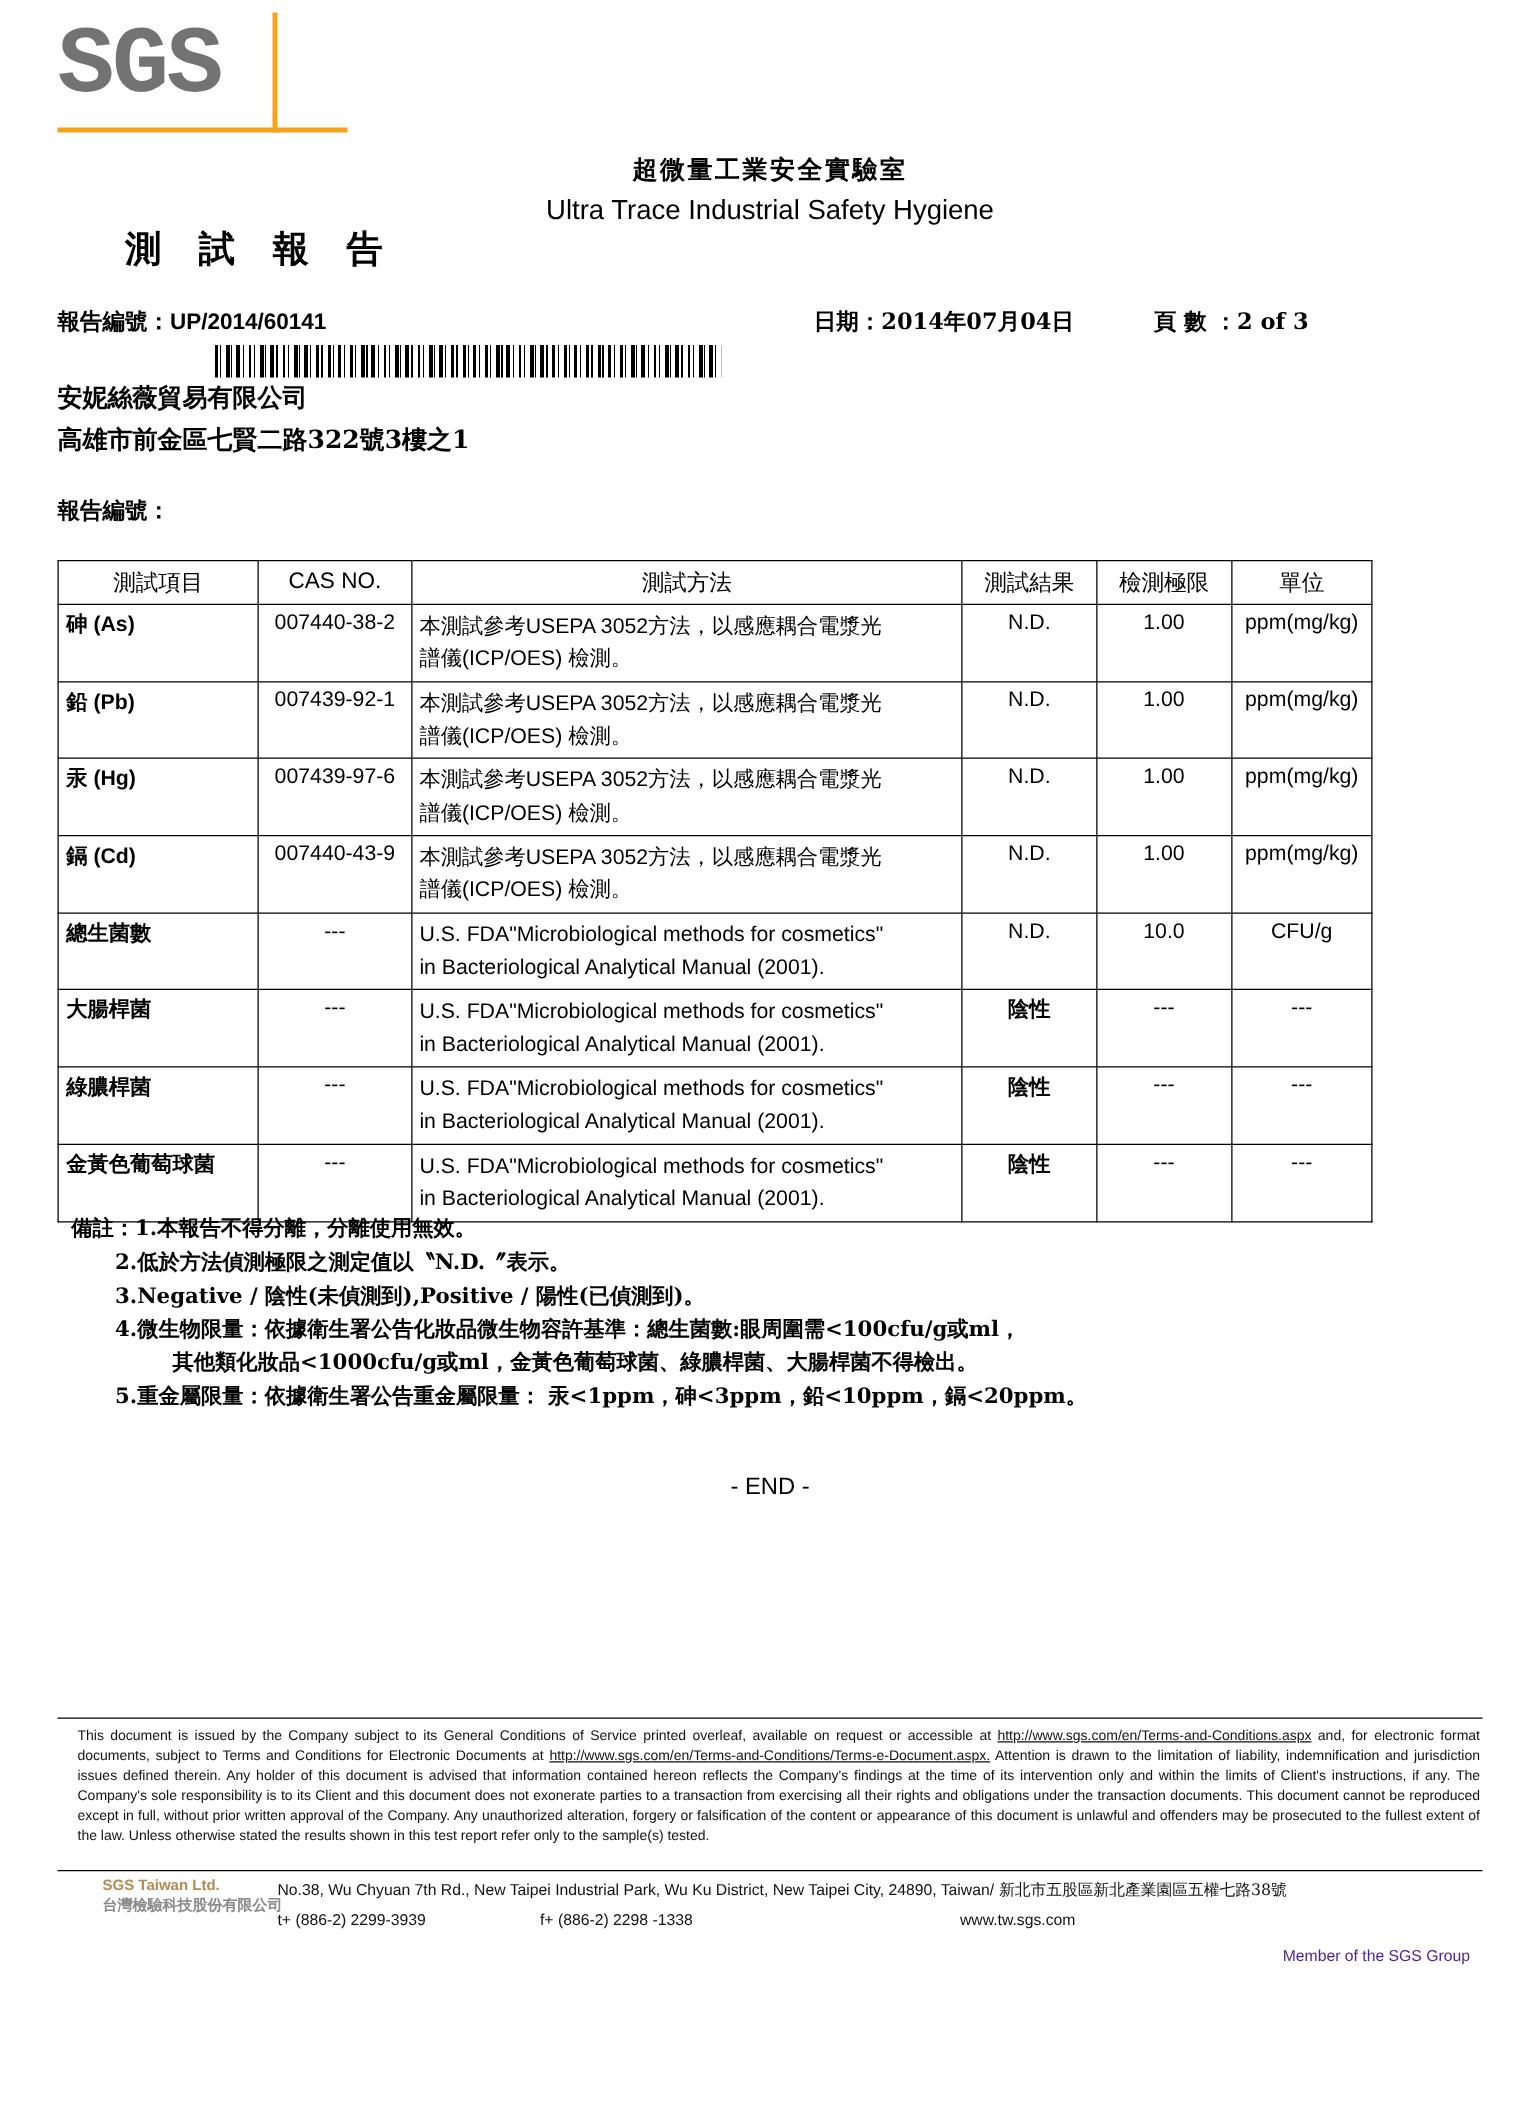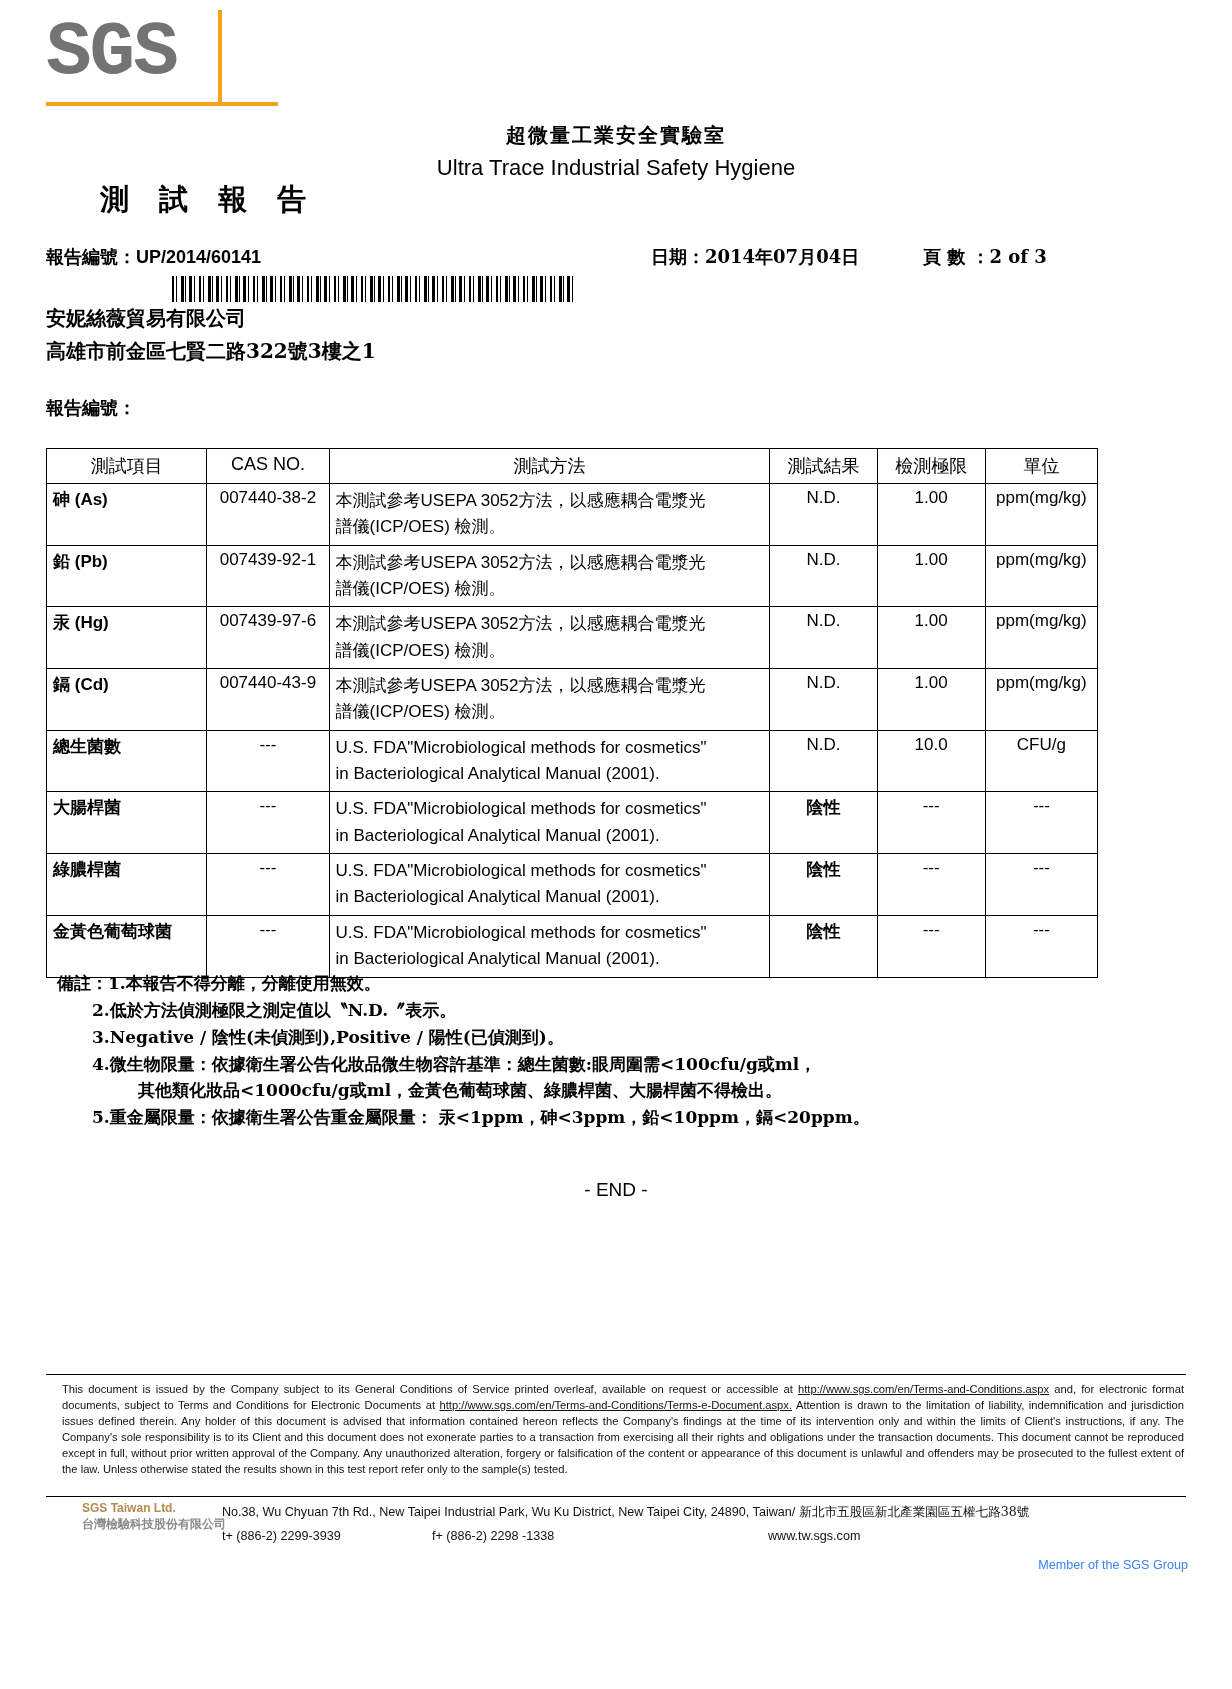--- a/index.html
+++ b/index.html
@@ -297,24 +297,24 @@
   }
   .web-line {
     position: absolute;
     left: 768px;
     top: 1529px;
     font-size: 12.6px;
     color: #111;
   }
   .member-line {
     position: absolute;
-    right: 44px;
+    right: 56px;
     top: 1558px;
     font-size: 12.6px;
-    color: #3b82f6;
+    color: #4c1d95;
   }
 </style>
 </head>
 <body>
 
 <div class="page">
 
   <div class="logo-wrap">
     <div class="logo-text">SGS</div>
     <div class="logo-bar-v"></div>

